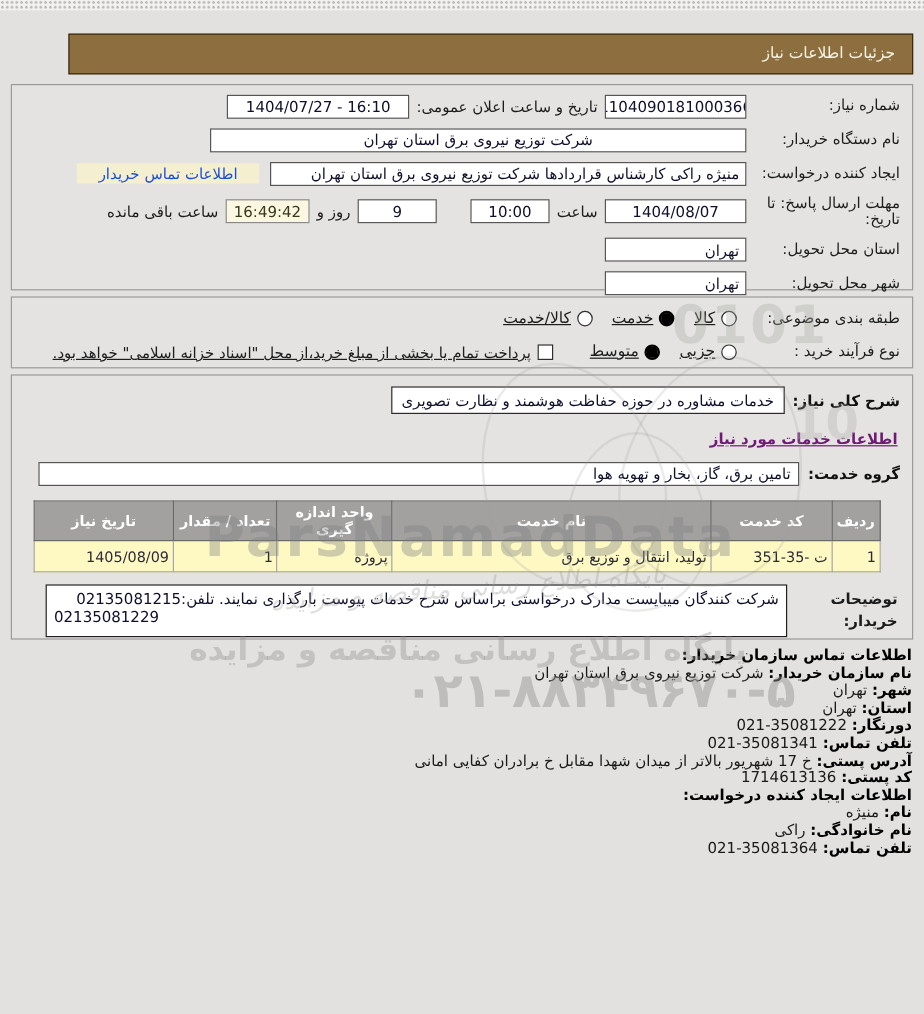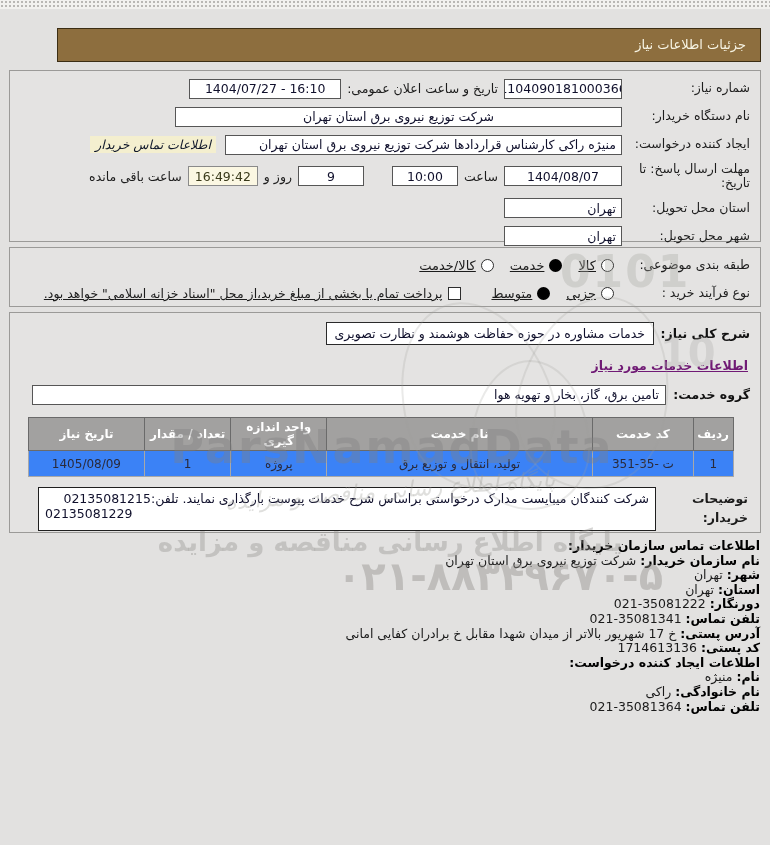--- a/index.html
+++ b/index.html
@@ -40,22 +40,22 @@
     padding:0 5px; font-size:12.5px; color:#10102c; white-space:nowrap; overflow:hidden;
   }
   .box.start{ justify-content:flex-start; }
   .box.ltr{ direction:ltr; }
   .cream{ background:#fbf7e2; border-color:#8a8a8a; color:#3a3a1a; }
   .w140{ width:118px; } .w150{ width:152px; } .w66{ width:66px; } .w70{ width:70px; }
   .w445{ width:447px; } .w395{ width:397px; }
   .gap40{ margin-right:38px; } .gap28{ margin-right:28px; }
   .txt{ font-size:12.5px; margin:0 6px; white-space:nowrap; }
   .link{
-    color:#0f172a; background:#f4efcf; padding:1px 5px; margin-right:9px;
-    font-size:12.5px; cursor:pointer; white-space:nowrap;font-style:italic;
+    color:#1d4ed8; background:#f4efcf; padding:1px 18px; margin-right:9px;
+    font-size:12.5px; cursor:pointer; white-space:nowrap;
   }
   
   .opt{ display:flex; align-items:center; margin-right:16px;text-decoration:underline; }
   .radio{
     width:13px; height:13px; border-radius:50%;
     border:1px solid #2e2e2e; background:#fff; margin-left:5px; flex-shrink:0;
   }
   .radio.on{ background:radial-gradient(circle, #000 0 4.5px, #fff 5px); border-width:2px; border-color:#000; }
   .checkbox{
     width:13px; height:13px; border:1px solid #2e2e2e; background:#fff;
@@ -75,21 +75,21 @@
   }
   table.svc{
     border-collapse:collapse; margin:12px 26px 0 26px; width:706px;
     font-size:12px; table-layout:fixed;
   }
   table.svc th{
     background:#a2a1a0; color:#fff; font-weight:bold;
     border:1px solid #6a6a6a; height:26px; padding:2px 4px;
   }
   table.svc td{
-    background:#3b82f6; color:#2a2a3a; text-align:center;
+    background:#fef9c3; color:#2a2a3a; 
     border:1px solid #a8a8a8; height:26px; padding:2px 3px;
   }
   .c1{width:40px;} .c2{width:100px;} .c3{width:264px;} .c4{width:95px;} .c5{width:86px;} .c6{width:115px;}
   .remarks-row{ display:flex; margin:10px 12px 0 0; }
   .remarks-lbl{ width:92px; flex-shrink:0; font-weight:bold; font-size:12.5px; line-height:1.5; padding-top:3px; }
   .remarks-box{
     background:#fff; border:1px solid #1f1f1f; width:618px; min-height:44px;
     padding:3px 6px; font-size:12.5px; color:#10102c;
   }
   .remarks-box .l2{ direction:ltr; text-align:left; }

